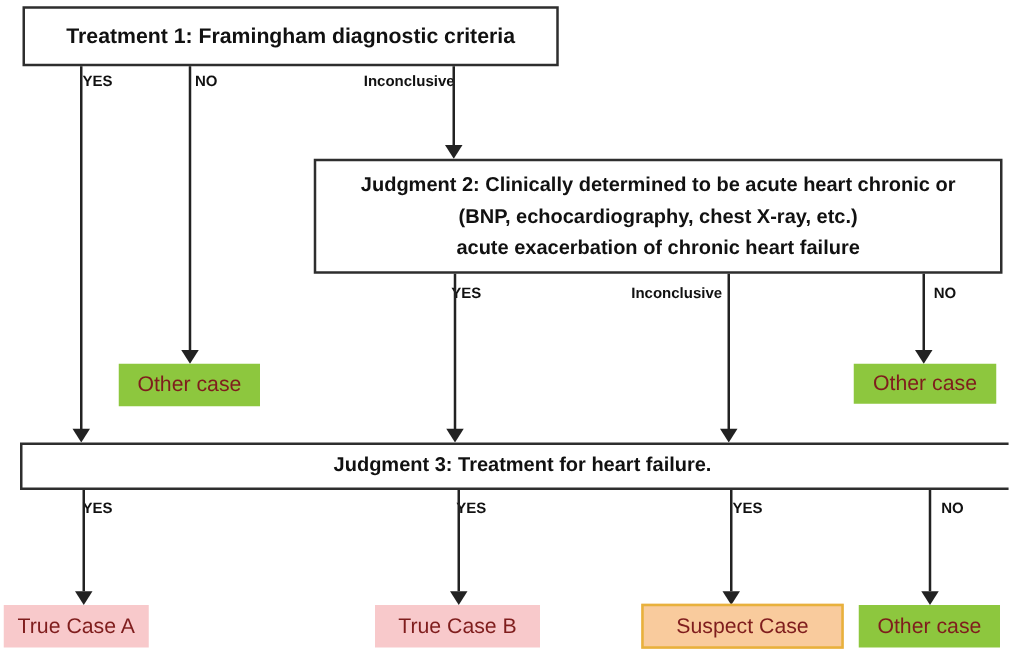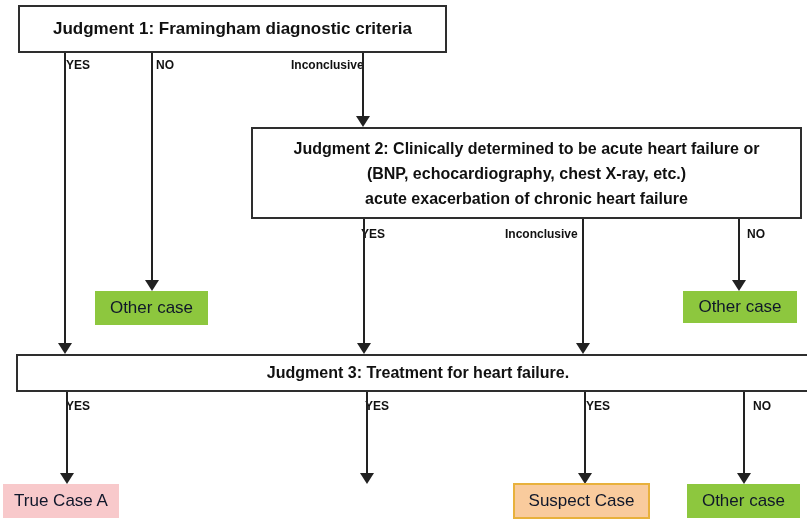--- a/index.html
+++ b/index.html
@@ -59,58 +59,58 @@
   }
 
   
   .outcome {
     position: absolute;
     display: flex;
     align-items: center;
     justify-content: center;
     text-align: center;
     font-size: 17px;
-    color: #0f172a;
+    color: #7f1d1d;
     white-space: nowrap;
   }
   .outcome.green  { background: #8dc73e; }
   .outcome.pink   { background: #f8c9cb; }
   .outcome.orange { background: #f9cb9d; border: 2px solid #e8b13c; }
 
   .out-mid-left   { left: 95px;  top: 291px; width: 113px; height: 34px; }
   .out-mid-right  { left: 683px; top: 291px; width: 114px; height: 32px; }
   .out-true-a     { left: 3px;   top: 484px; width: 116px; height: 34px; }
   .out-true-b     { left: 300px; top: 484px; width: 132px; height: 34px; }
-  .out-suspect    { left: 513px; top: 483px; width: 137px; height: 36px; }
+  .out-suspect    { left: 513px; top: 483px; width: 162px; height: 36px; }
   .out-other-bot  { left: 687px; top: 484px; width: 113px; height: 34px; }
 </style>
 </head>
 <body>
 
 <div class="canvas">
 
   <div class="jbox j1">
-    <span>Judgment 1: Framingham diagnostic criteria</span>
+    <span>Treatment 1: Framingham diagnostic criteria</span>
   </div>
 
   <span class="blabel" style="left:18px; top:58px;">YES</span>
   <span class="blabel" style="left:108px; top:58px;">NO</span>
   <span class="blabel" style="left:243px; top:58px;">Inconclusive</span>
 
   <div class="vline" style="left:64px; top:53px; height:291px;"></div>
   <div class="tri" style="left:58px; top:343px;"></div>
 
   <div class="vline" style="left:151px; top:53px; height:227px;"></div>
   <div class="tri" style="left:145px; top:280px;"></div>
 
   <div class="vline" style="left:362px; top:53px; height:64px;"></div>
   <div class="tri" style="left:356px; top:116px;"></div>
 
   <div class="jbox j2">
-    <span>Judgment 2: Clinically determined to be acute heart failure or</span>
+    <span>Judgment 2: Clinically determined to be acute heart chronic or</span>
     <span>(BNP, echocardiography, chest X-ray, etc.)</span>
     <span>acute exacerbation of chronic heart failure</span>
   </div>
 
   <span class="blabel" style="left:313px; top:227px;">YES</span>
   <span class="blabel" style="left:457px; top:227px;">Inconclusive</span>
   <span class="blabel" style="left:699px; top:227px;">NO</span>
 
   <div class="vline" style="left:363px; top:219px; height:125px;"></div>
   <div class="tri" style="left:357px; top:343px;"></div>
@@ -145,20 +145,23 @@
 
   <div class="vline" style="left:584px; top:392px; height:81px;"></div>
   <div class="tri" style="left:578px; top:473px;"></div>
 
   <div class="vline" style="left:743px; top:392px; height:81px;"></div>
   <div class="tri" style="left:737px; top:473px;"></div>
 
   <div class="outcome pink out-true-a">
     <span>True Case A</span>
   </div>
+  <div class="outcome pink out-true-b">
+    <span>True Case B</span>
+  </div>
   <div class="outcome orange out-suspect">
     <span>Suspect Case</span>
   </div>
   <div class="outcome green out-other-bot">
     <span>Other case</span>
   </div>
 
 </div>
 
 </body></html>

